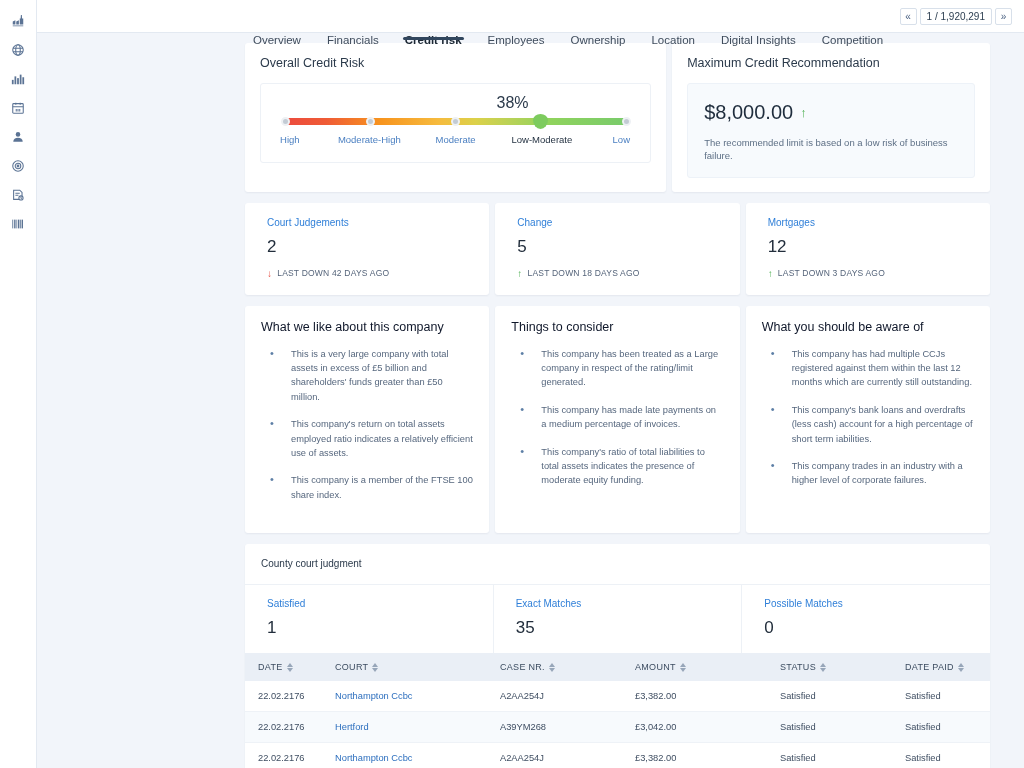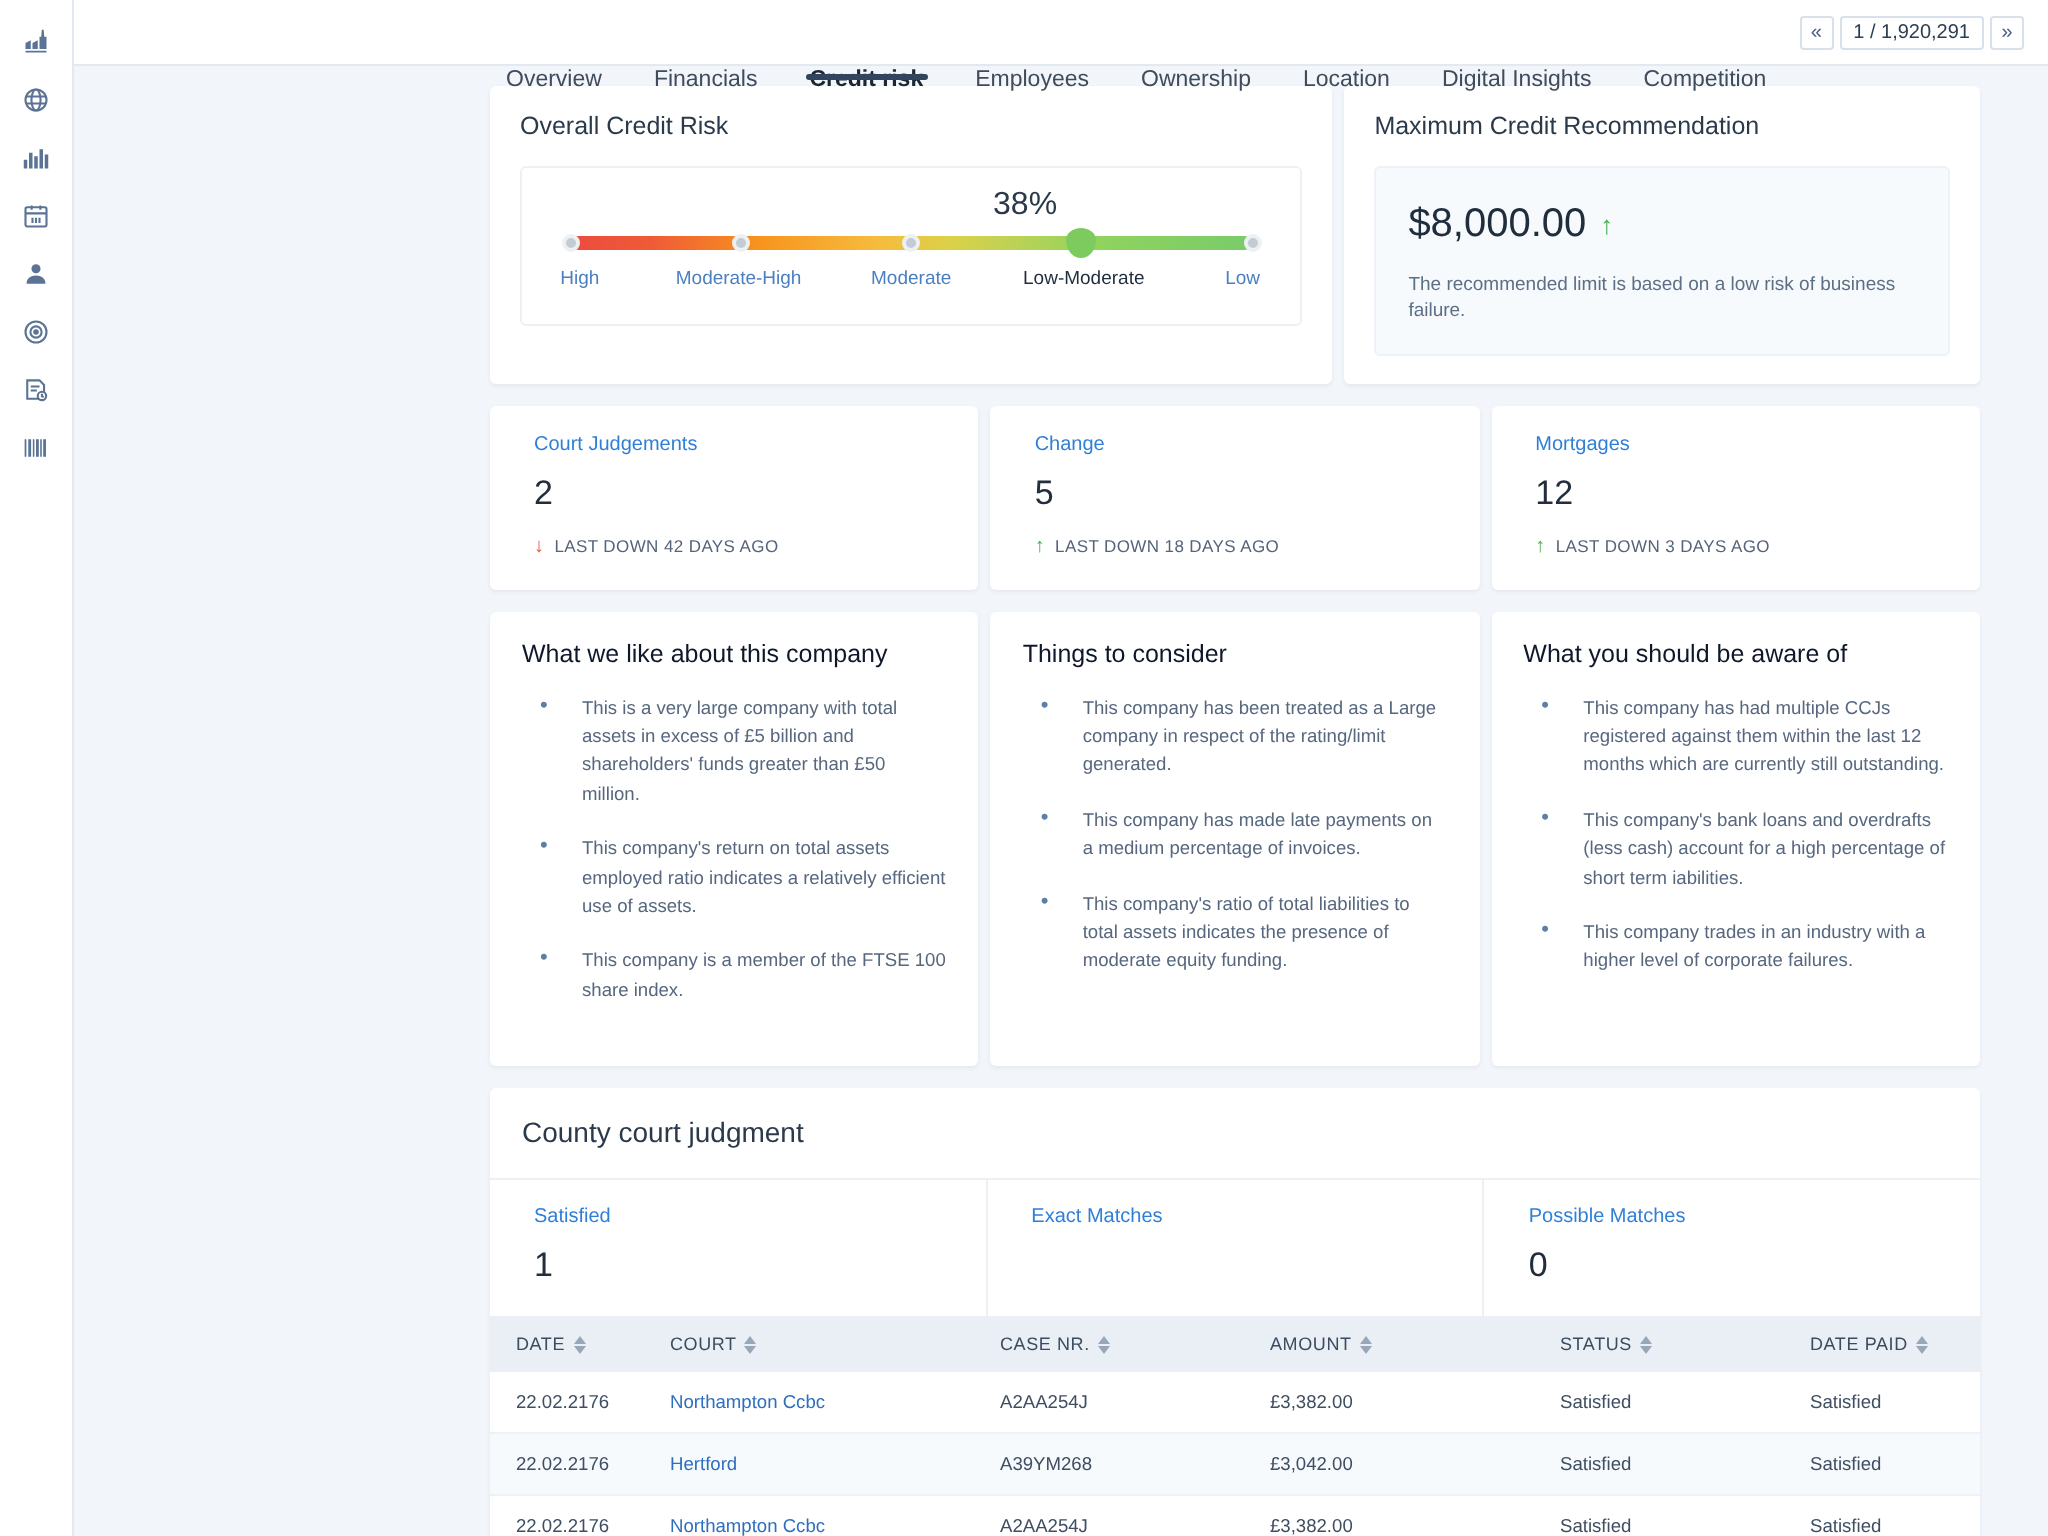--- a/index.html
+++ b/index.html
@@ -190,21 +190,21 @@
     padding-left: 9px;
   }
   .info-list li .bul {
     color: #5d7fa6; font-size: 11px; line-height: 1.2;
     flex: 0 0 auto; width: 12px;
   }
 
   
   .ccj-card { overflow: hidden; }
   .ccj-head { padding: 14px 16px 15px 16px; }
-  .ccj-title { font-size: 14px; color: #2b3a4b; }
+  .ccj-title { font-size: 10px; color: #2b3a4b; }
   .ccj-stats { display: flex; border-top: 1px solid #edf1f6; }
   .ccj-stat {
     flex: 1; padding: 13px 22px 15px 22px;
     border-right: 1px solid #edf1f6;
   }
   .ccj-stat:last-child { border-right: none; }
   .ccj-stat-label { font-size: 10px; color: #2f7fd8; margin-bottom: 9px; }
   .ccj-stat-value { font-size: 17px; color: #222e3c; font-weight: 300; }
 
   table { width: 100%; border-collapse: collapse; }
@@ -471,20 +471,21 @@
       <div class="ccj-head">
         <div class="ccj-title">County court judgment</div>
       </div>
       <div class="ccj-stats">
         <div class="ccj-stat">
           <div class="ccj-stat-label">Satisfied</div>
           <div class="ccj-stat-value">1</div>
         </div>
         <div class="ccj-stat">
           <div class="ccj-stat-label">Exact Matches</div>
+          <div class="ccj-stat-value">35</div>
         </div>
         <div class="ccj-stat">
           <div class="ccj-stat-label">Possible Matches</div>
           <div class="ccj-stat-value">0</div>
         </div>
       </div>
 
       <table>
         <thead>
           <tr>

